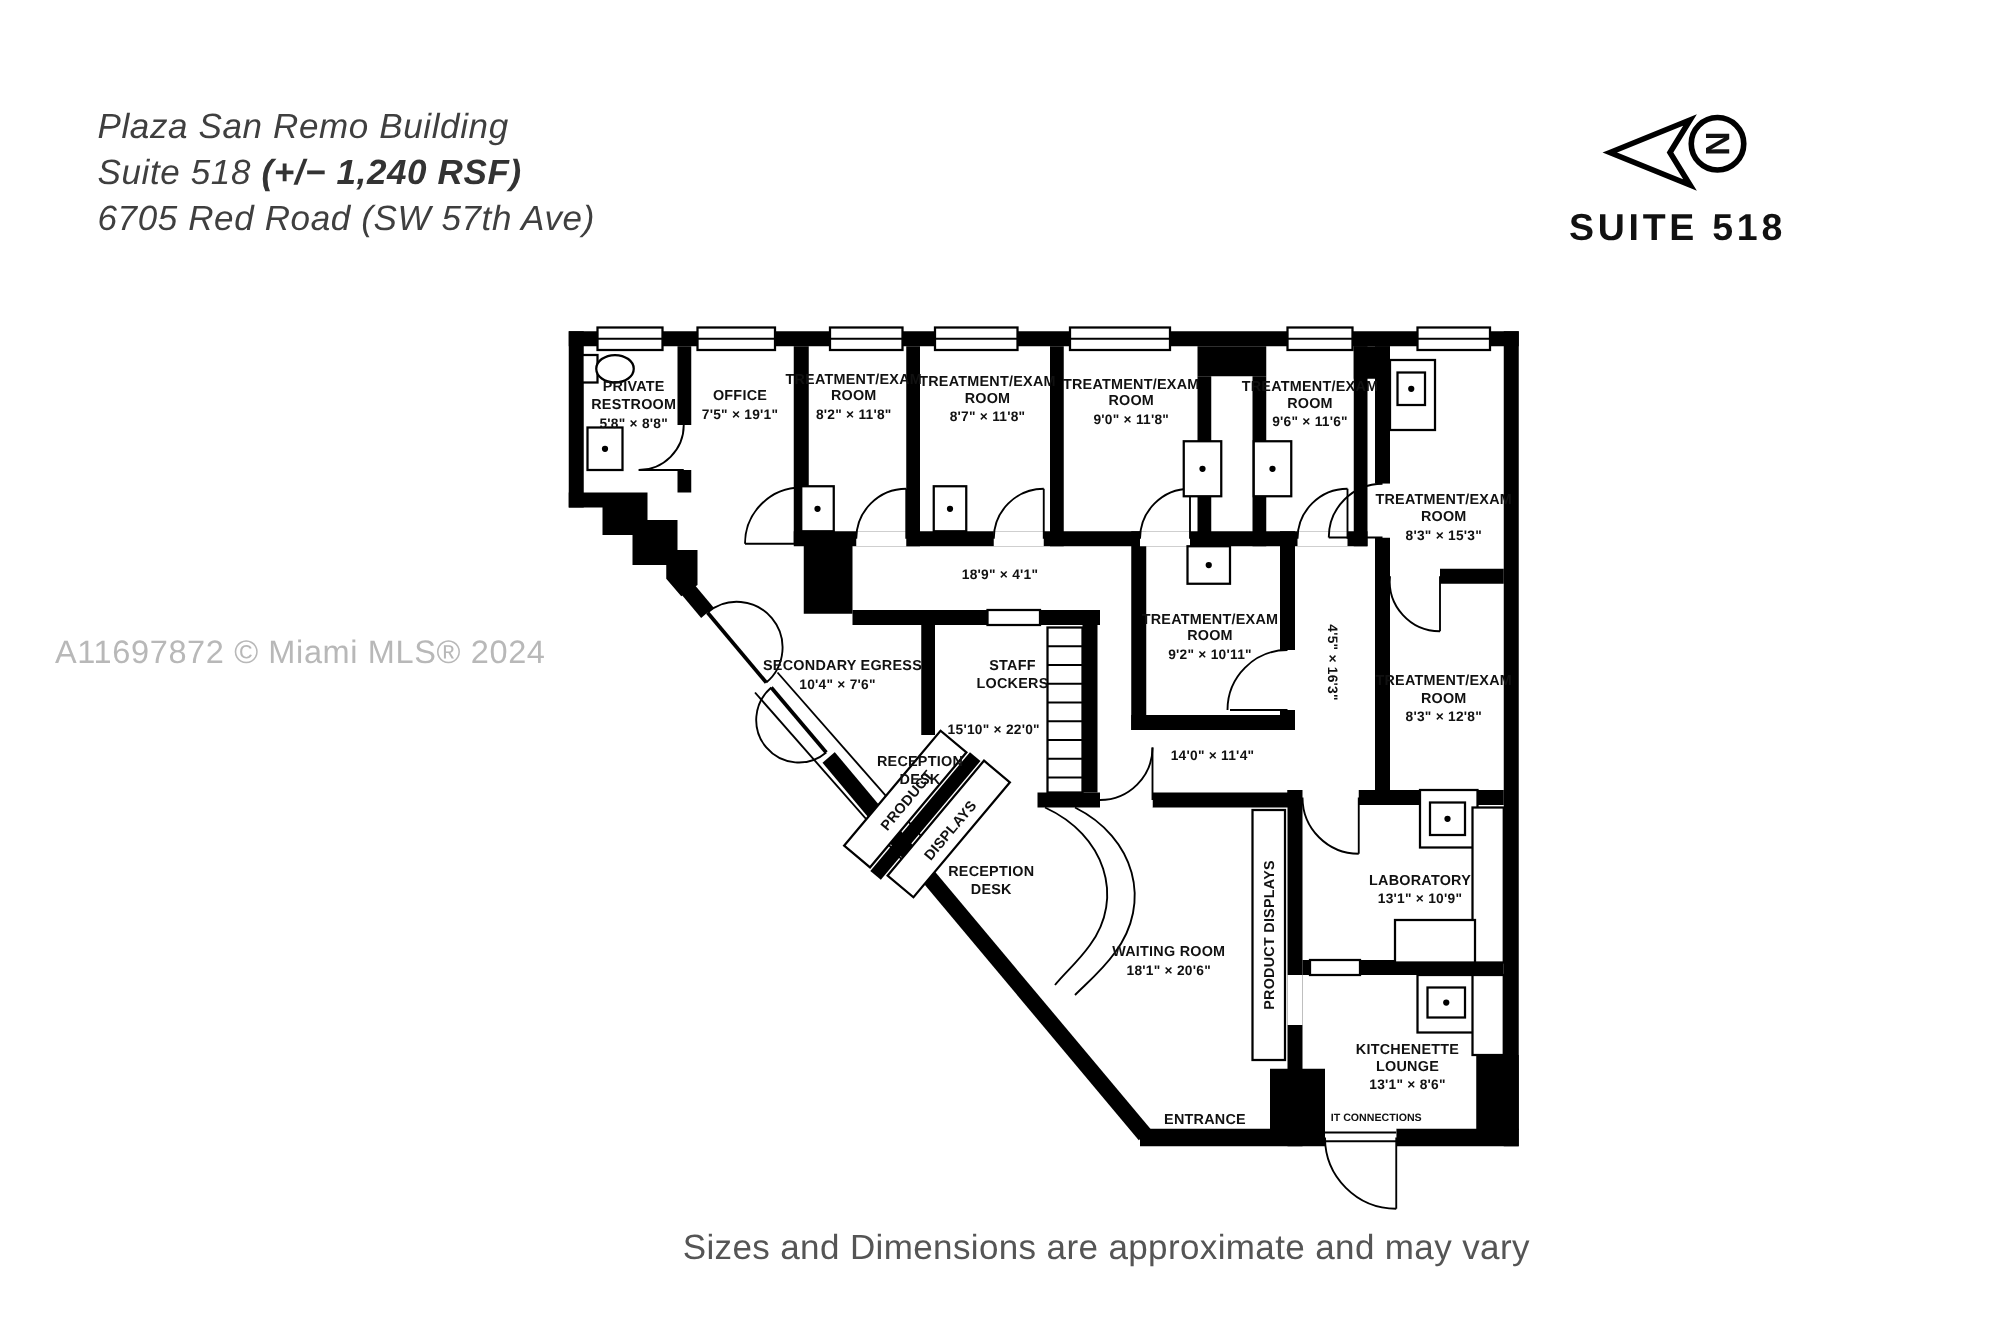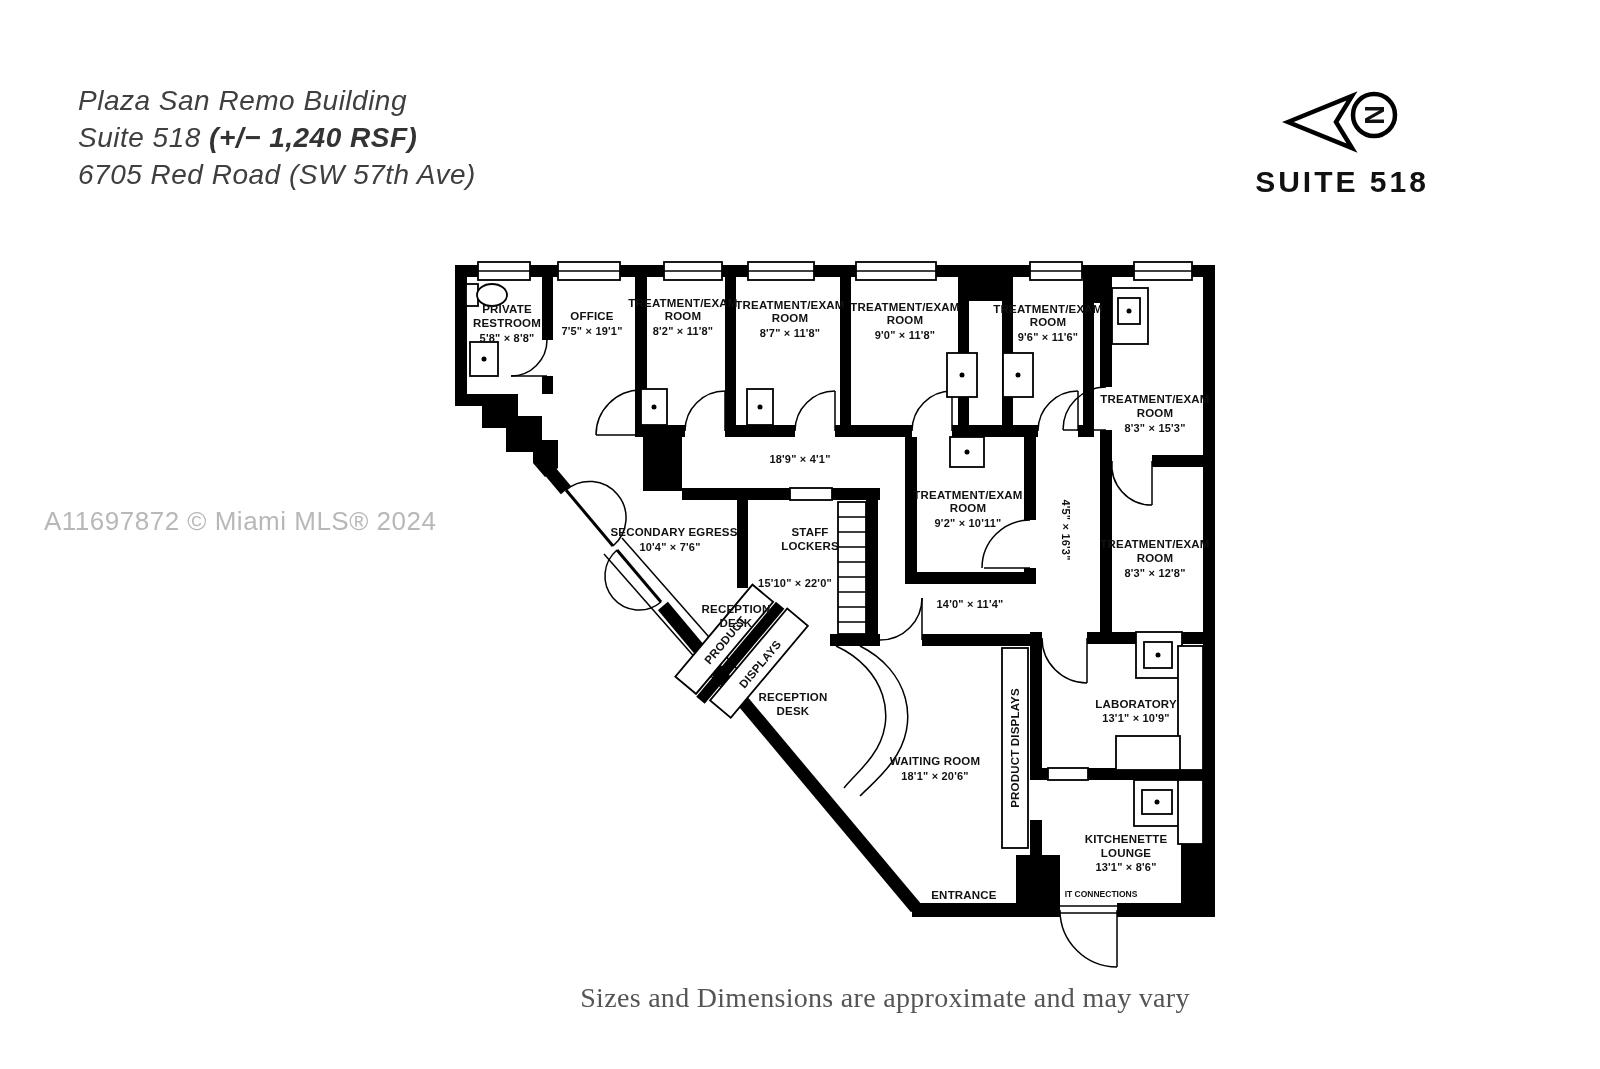--- a/index.html
+++ b/index.html
@@ -3,21 +3,21 @@
 <meta charset="utf-8">
 <style>
   html,body{margin:0;padding:0;background:#fff;}
   #stage{position:relative;width:1600px;height:1069px;background:#fff;overflow:hidden;
          font-family:"Liberation Sans",sans-serif;}
   #header{position:absolute;left:78px;top:82px;color:#3f3f3f;font-size:28px;line-height:37px;
           letter-spacing:.5px;font-style:italic;}
   #header .b{font-weight:700;color:#333;}
   #watermark{position:absolute;left:8px;top:506px;color:#b8b8b8;font-size:26px;letter-spacing:.5px;margin-left:36px;}
   #footer{position:absolute;left:480px;top:982px;width:810px;text-align:center;color:#555;
-          font-size:28px;letter-spacing:.3px;font-family:Liberation Serif, serif;}
+          font-size:28px;letter-spacing:.3px;}
   svg text{font-family:"Liberation Sans",sans-serif;font-weight:700;fill:#111;}
   .lbl{font-size:11.5px;letter-spacing:.2px;}
   .dim{font-size:11px;letter-spacing:.2px;}
   .small{font-size:8.5px;}
   .suite{font-size:30px;letter-spacing:3px;}
   .wall{fill:#000;}
   .open{fill:#fff;}
   .arc{fill:none;stroke:#000;stroke-width:1.5;}
   .thin{stroke:#000;stroke-width:1.5;fill:none;}
   .fix{fill:#fff;stroke:#000;stroke-width:1.8;}

